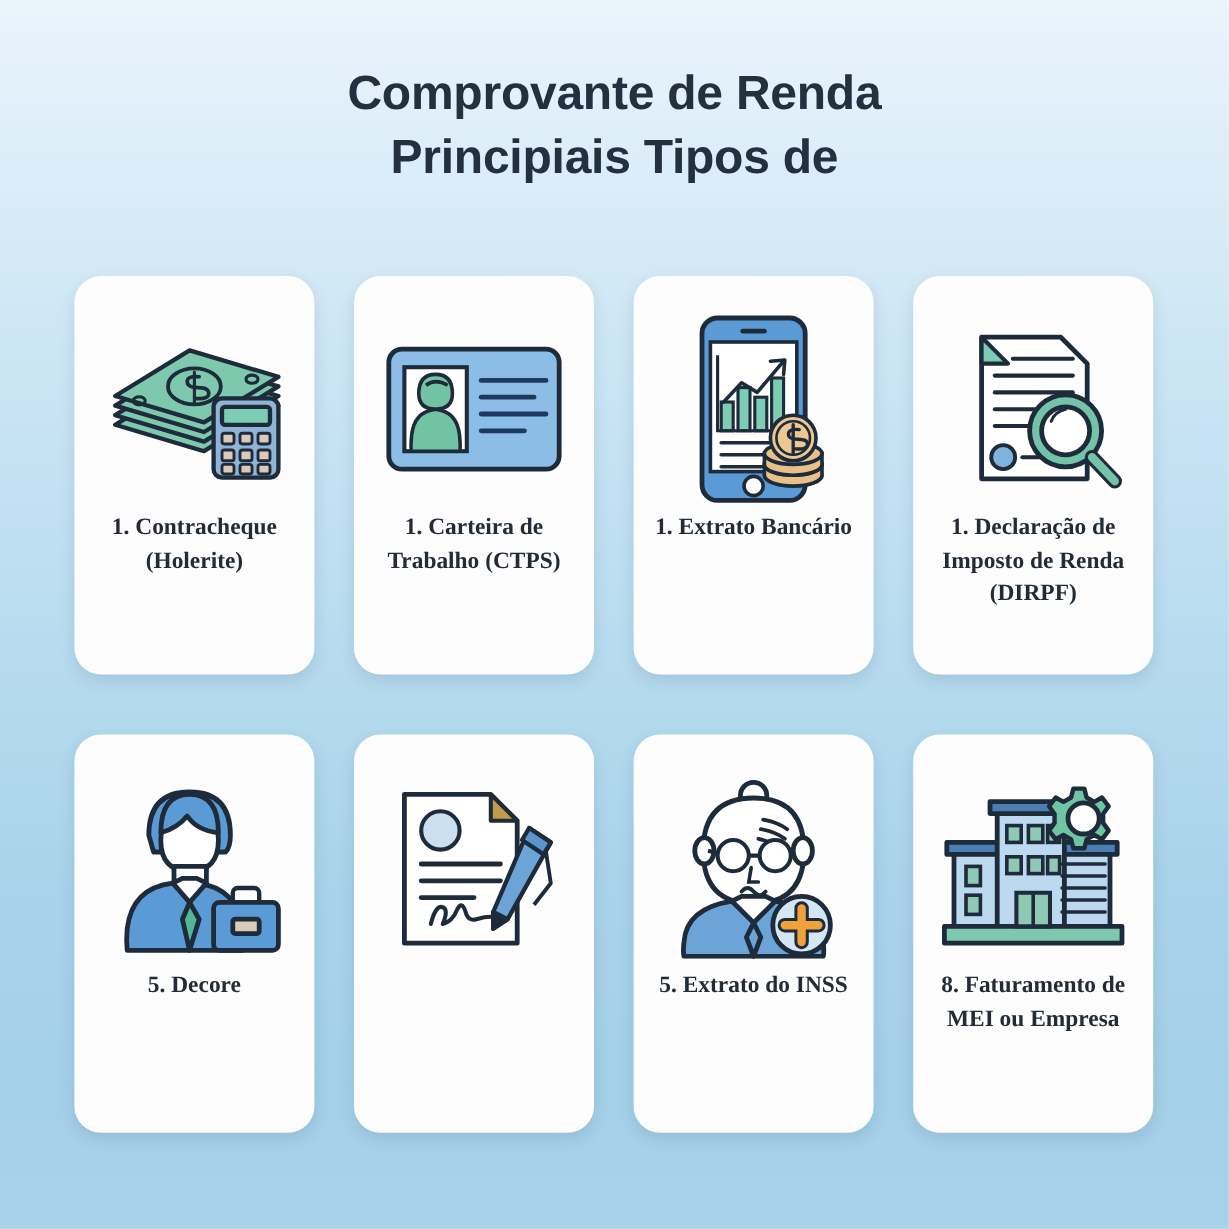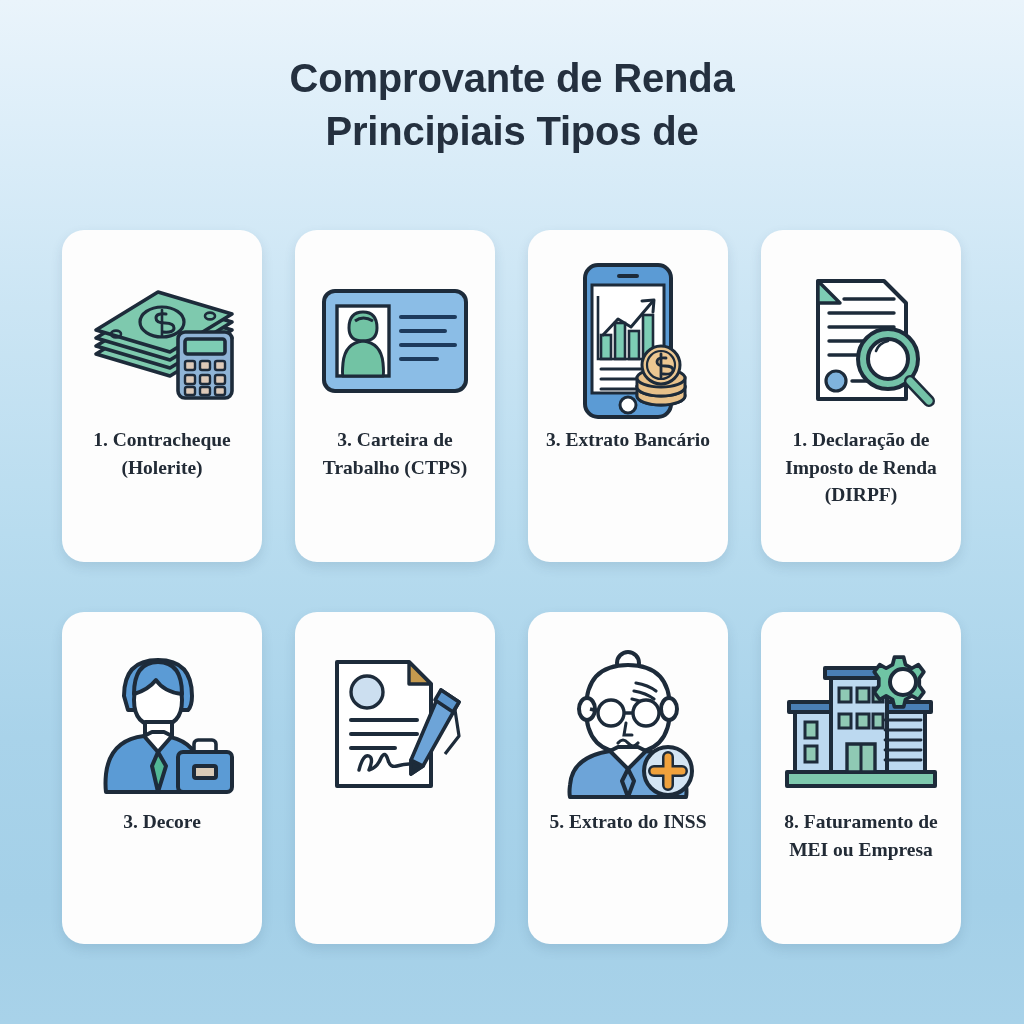--- a/index.html
+++ b/index.html
@@ -138,21 +138,21 @@
           </g>
           <path d="M36 38 q8 -6 18 0" stroke="#1d2b3a" stroke-width="3" fill="none"></path>
           <g stroke="#1d3a5c" stroke-width="4" stroke-linecap="round">
             <path d="M82 34 L136 34"></path>
             <path d="M82 48 L126 48"></path>
             <path d="M82 62 L136 62"></path>
             <path d="M82 76 L118 76"></path>
           </g>
         </svg>
       </div>
-      <div class="card-label">3. Carteira de Trabalho (CTPS)</div>
+      <div class="card-label">1. Carteira de Trabalho (CTPS)</div>
     </div>
 
     <div class="card">
       <div class="icon-wrap">
         <svg width="130" height="165" viewBox="0 0 130 165">
           <rect x="22" y="6" width="86" height="152" rx="13" fill="#5b9bd5" stroke="#1d2b3a" stroke-width="4"></rect>
           <rect x="29" y="26" width="72" height="108" fill="#ffffff" stroke="#1d2b3a" stroke-width="3"></rect>
           <rect x="54" y="15" width="22" height="4" rx="2" fill="#1d2b3a"></rect>
           <circle cx="65" cy="146" r="8" fill="#ffffff" stroke="#1d2b3a" stroke-width="3"></circle>
           <g stroke="#1d2b3a" stroke-width="2.6">
@@ -177,21 +177,21 @@
             <ellipse cx="98" cy="119" rx="24" ry="9" fill="#e8c18a"></ellipse>
             <circle cx="98" cy="106" r="19" fill="#ecc791"></circle>
             <circle cx="98" cy="106" r="14" fill="none" stroke-width="2.2"></circle>
           </g>
           <g stroke="#1d2b3a" stroke-width="2.8" fill="none" stroke-linecap="round">
             <path d="M103 99 q-9 -1 -9 4 q0 4 8 4 q8 0 8 4 q0 5 -10 4"></path>
             <path d="M98 95 L98 118"></path>
           </g>
         </svg>
       </div>
-      <div class="card-label">3. Extrato Bancário</div>
+      <div class="card-label">1. Extrato Bancário</div>
     </div>
 
     <div class="card">
       <div class="icon-wrap">
         <svg width="150" height="140" viewBox="0 0 150 140">
           <path d="M32 10 L98 10 L120 32 L120 128 L32 128 Z" fill="#ffffff" stroke="#1d2b3a" stroke-width="4" stroke-linejoin="round"></path>
           <path d="M32 10 L32 32 L54 32 Z" fill="#7dcdb4" stroke="#1d2b3a" stroke-width="3.4" stroke-linejoin="round"></path>
           <g stroke="#1d2b3a" stroke-width="3.4" stroke-linecap="round">
             <path d="M58 28 L108 28"></path>
             <path d="M43 42 L108 42"></path>
@@ -225,21 +225,21 @@
             <path d="M54 88 L68 104 L82 88 L74 84 L62 84 Z" fill="#ffffff"></path>
             <path d="M68 104 L62 118 L68 144 L76 118 Z" fill="#51b795"></path>
           </g>
           <g stroke="#1d2b3a" stroke-width="4" stroke-linejoin="round">
             <rect x="88" y="104" width="54" height="40" rx="5" fill="#5b9bd5"></rect>
             <path d="M104 104 L104 96 a4 4 0 0 1 4 -4 L122 92 a4 4 0 0 1 4 4 L126 104" fill="none" stroke-width="3.6"></path>
             <rect x="104" y="118" width="22" height="12" rx="2" fill="#d9cbb8"></rect>
           </g>
         </svg>
       </div>
-      <div class="card-label">3. Decore</div>
+      <div class="card-label">5. Decore</div>
     </div>
 
     <div class="card">
       <div class="icon-wrap">
         <svg width="152" height="150" viewBox="0 0 152 150">
           <path d="M18 14 L90 14 L112 36 L112 138 L18 138 Z" fill="#ffffff" stroke="#1d2b3a" stroke-width="4" stroke-linejoin="round"></path>
           <path d="M90 14 L90 36 L112 36 Z" fill="#c59a4e" stroke="#1d2b3a" stroke-width="3.4" stroke-linejoin="round"></path>
           <circle cx="48" cy="44" r="16" fill="#ccdff0" stroke="#1d2b3a" stroke-width="3.4"></circle>
           <g stroke="#1d2b3a" stroke-width="4" stroke-linecap="round">
             <path d="M32 72 L98 72"></path>

